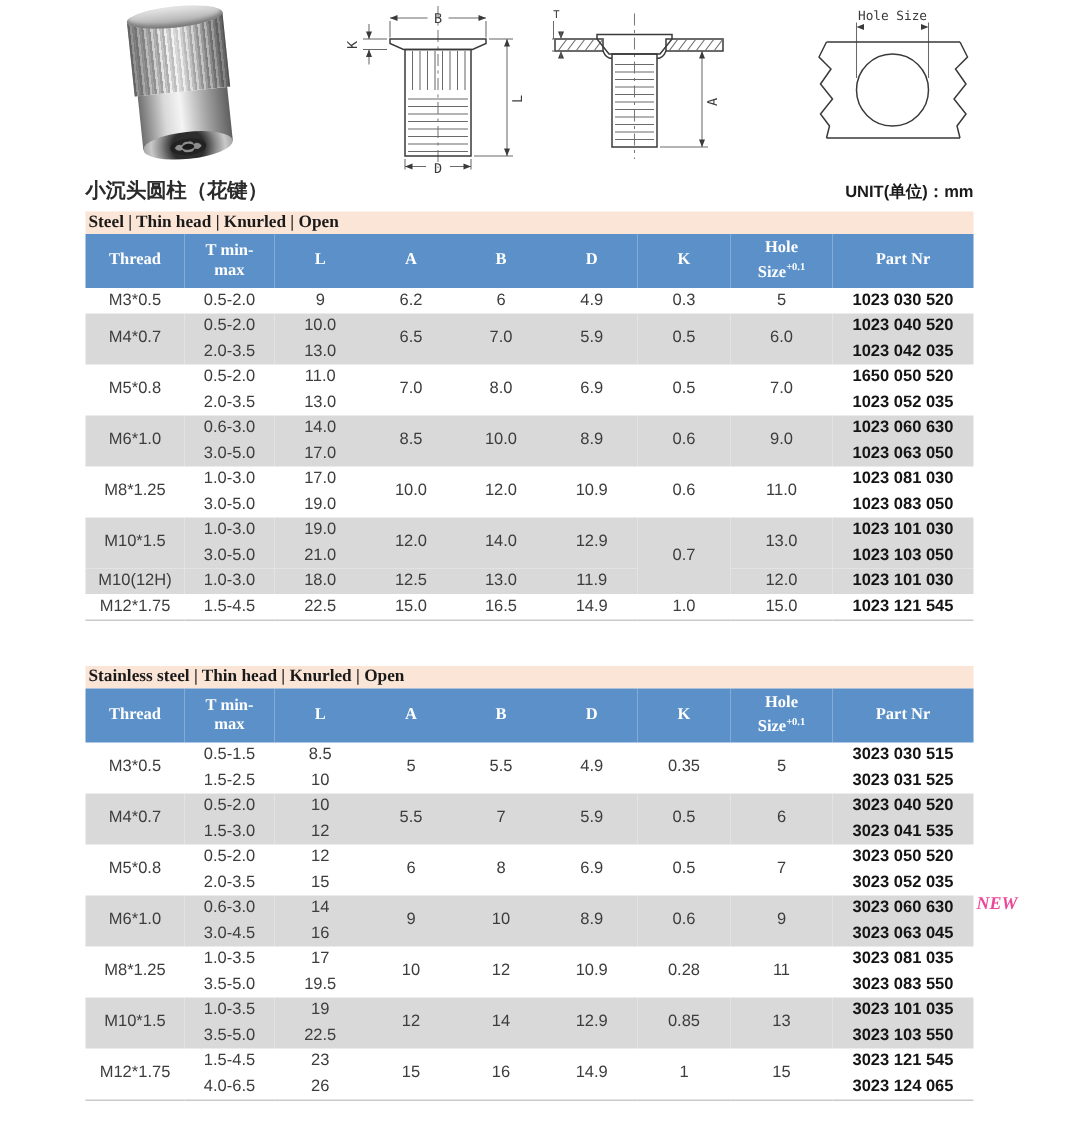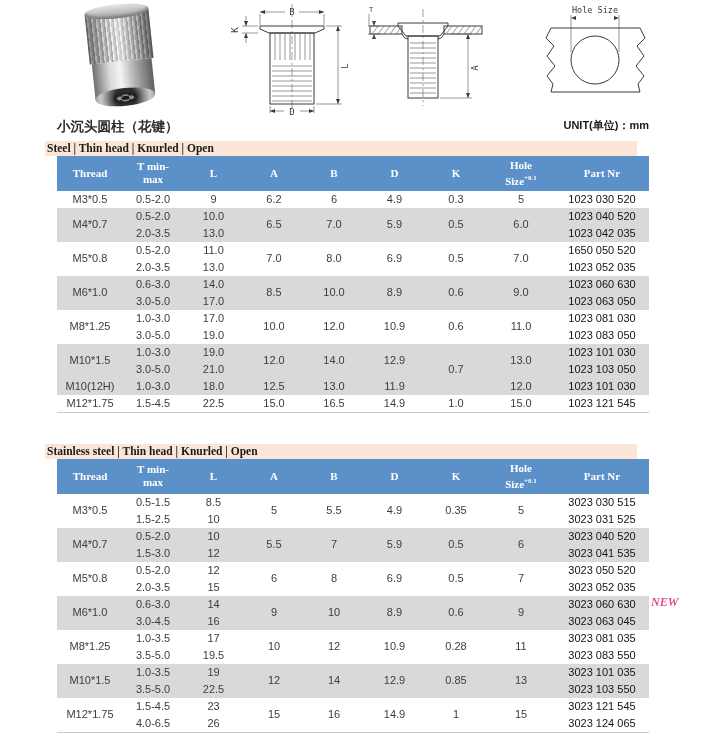--- a/index.html
+++ b/index.html
@@ -22,36 +22,36 @@
   .p-knurl:after{content:"";position:absolute;inset:0;
            background:linear-gradient(90deg,rgba(60,60,60,.55),rgba(255,255,255,.25) 35%,rgba(255,255,255,.55) 50%,rgba(90,90,90,.35) 80%,rgba(40,40,40,.6));}
   .p-body{position:absolute;left:5px;top:57px;width:60px;height:36px;
           background:linear-gradient(90deg,#6f6f6f,#d9d9d9 28%,#f4f4f4 46%,#a9a9a9 72%,#5f5f5f);}
   .p-foot{position:absolute;left:5px;top:84px;width:60px;height:18px;border-radius:50%;
           background:radial-gradient(circle at 50% 55%,#2d2d2d 0 34%,#8a8a8a 58%,#c9c9c9 78%,#9a9a9a);}
   .p-spline{position:absolute;left:22px;top:88px;}
 
   
   #titlerow{position:absolute;left:57px;top:118px;width:592px;display:flex;
-            justify-content:space-between;align-items:flex-start;}
+            justify-content:space-between;align-items:center;}
   #cn-title{font-weight:bold;font-size:13.5px;color:#2b2b2b;}
   #unit{font-weight:bold;font-size:11px;color:#1a1a1a;}
 
   
-  .banner{position:absolute;left:45px;width:592px;height:15px;background:#fbe5d6;
+  .banner{position:absolute;left:57px;width:592px;height:15px;background:#fbe5d6;
           font-family:"Liberation Serif",serif;font-weight:bold;font-size:11.5px;color:#1a1a1a;
           line-height:15px;padding-left:2px;box-sizing:border-box;}
   table{border-collapse:collapse;table-layout:fixed;width:592px;position:absolute;left:57px;
         border-bottom:1px solid #c9c9c9;}
   th{background:#5b90c8;color:#fff;font-family:"Liberation Serif",serif;font-weight:bold;
      font-size:11px;line-height:13px;padding:3px 0;vertical-align:middle;}
   th sup{font-size:7px;}
   td{font-size:11px;height:17px;line-height:17px;text-align:center;vertical-align:middle;
      padding:0;color:#3d3d3d;white-space:nowrap;}
-  td.part{font-weight:normal;color:#141414;}
+  td.part{font-weight:bold;color:#141414;}
   tr.g td{background:#d9d9d9;}
   #newbadge{position:absolute;left:651px;top:595px;color:#ec4899;font-family:"Liberation Serif",serif;
             font-weight:bold;font-style:italic;font-size:12px;}
 </style>
 </head>
 <body>
 
 <div id="page">
 
   <div id="photo">

